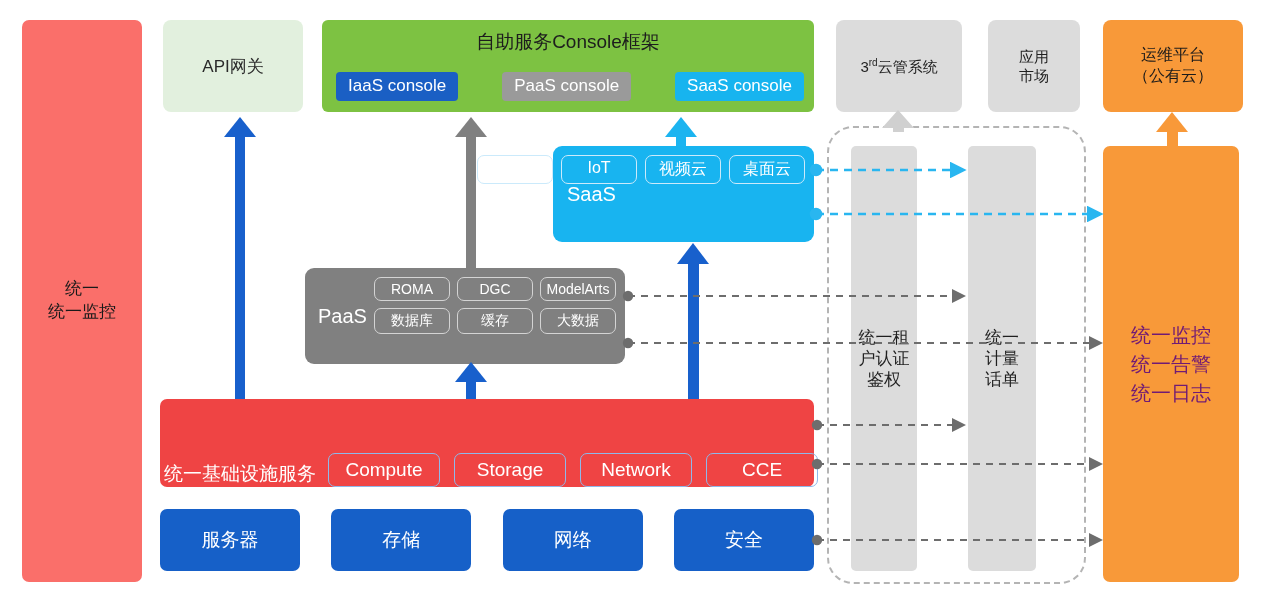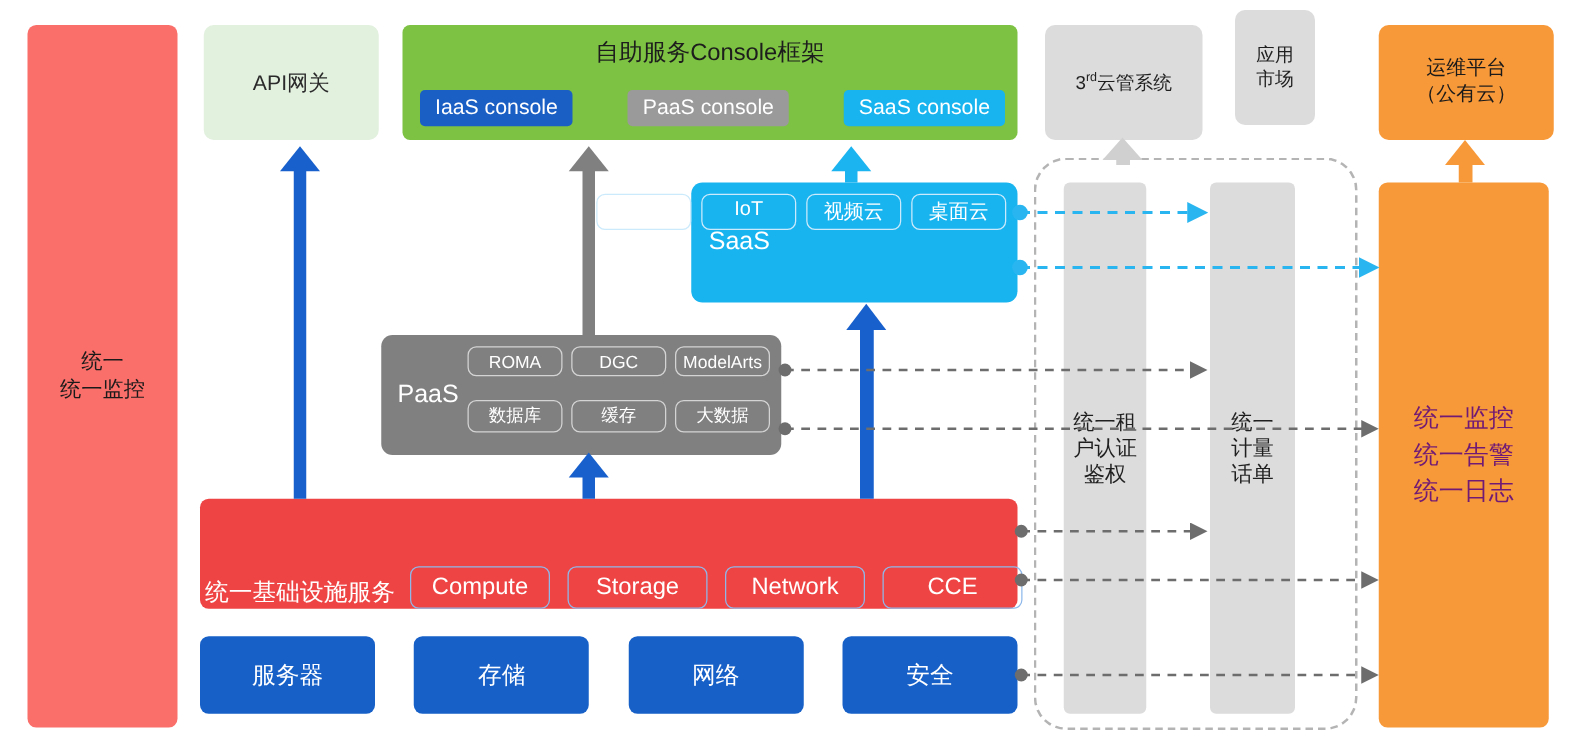--- a/index.html
+++ b/index.html
@@ -61,21 +61,21 @@
   .badge.iaas{background:#1a5fc4;}
   .badge.paas{background:#9a9a9a;}
   .badge.saas{background:#17b4ef;}
 
   
   .gbox{
     background:#dcdcdc; border-radius:8px;
     color:#1f1f1f; font-size:15px; line-height:1.3;
   }
   .third-cloud{left:836px; top:20px; width:126px; height:92px;}
-  .app-market{left:988px; top:8px; width:64px; height:92px;align-items:center;}
+  .app-market{left:988px; top:20px; width:92px; height:92px;align-items:center;}
 
   
   .saas-block{
     left:553px; top:146px; width:261px; height:96px;
     background:#18b4f0; border-radius:9px;
   }
   .saas-label{
     position:absolute; left:14px; top:50%; transform:translateY(-50%);
     color:#ffffff; font-size:20px;
   }
@@ -95,21 +95,21 @@
     left:305px; top:268px; width:320px; height:96px;
     background:#808080; border-radius:9px;
   }
   .paas-label{
     position:absolute; left:13px; top:50%; transform:translateY(-50%);
     color:#ffffff; font-size:20px;
   }
   .paas-grid{
     position:absolute; right:9px; top:9px;
     display:grid; grid-template-columns:repeat(3,1fr);
-    gap:19px 7px;
+    gap:7px 7px;
   }
   .paas-chip{
     border:1.6px solid #d4d4d4; border-radius:7px;
     color:#ffffff; font-size:14px;
     padding:3px 0; width:74px; text-align:center;
     white-space:nowrap; overflow:hidden;
   }
 
   
   .infra-bar{

